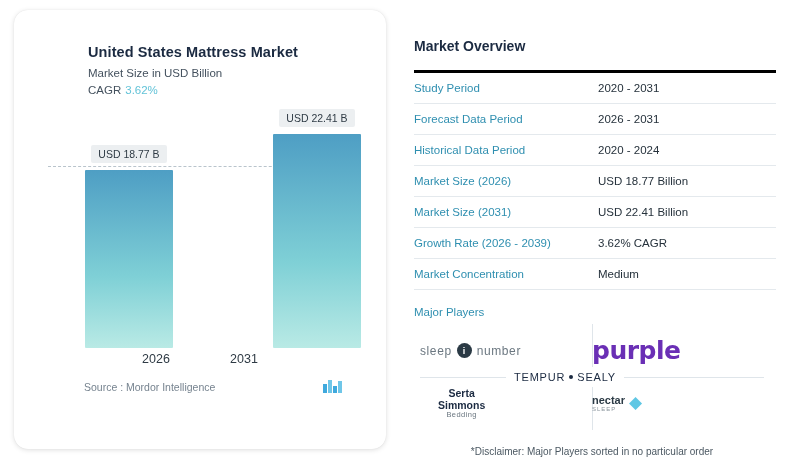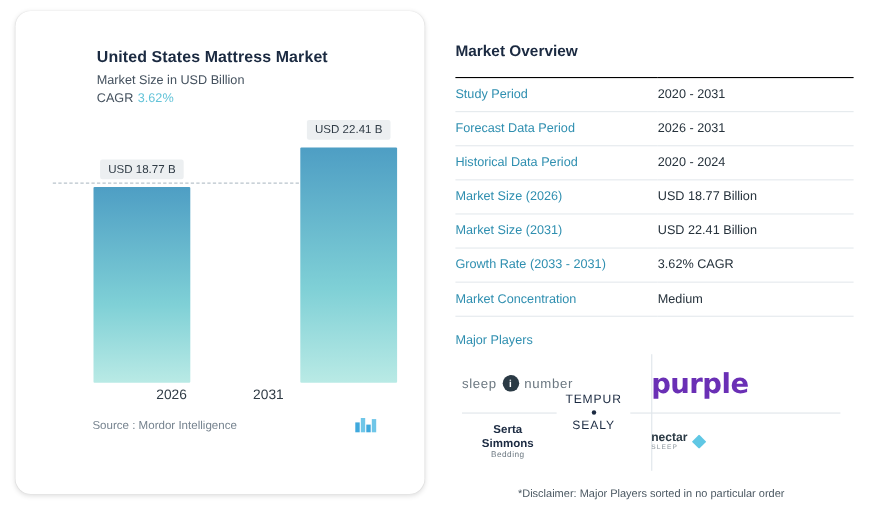--- a/index.html
+++ b/index.html
@@ -167,21 +167,21 @@
     width: 100%;
     border-collapse: collapse;
     table-layout: fixed;
   }
   table.facts td {
     padding: 9px 4px 9px 0;
     font-size: 11.5px;
     border-bottom: 1px solid #e4e9ed;
     vertical-align: middle;
   }
-  table.facts tr:first-child td { border-top: 1px solid #000000; margin-top: 36px; }
+  table.facts tr:first-child td { border-top: 3px solid #000000; margin-top: 36px; }
   td.k {
     width: 180px;
     color: #2f8fb0;
   }
   td.v {
     color: #26323c;
   }
 
   .players-title {
     font-size: 11.5px;
@@ -259,21 +259,20 @@
   .logo-serta .l1 { font-size: 10.5px; font-weight: bold; color:#1b2a41; }
   .logo-serta .l2 { font-size: 10.5px; font-weight: bold; color:#1b2a41; }
   .logo-serta .l3 { font-size: 7.5px; color:#6b7780; letter-spacing:0.4px; }
   .logo-tempur {
     font-size: 11px;
     color: #1b2a41;
     letter-spacing: 0.8px;
     display: flex;
     align-items: center;
     gap: 4px;
-    flex-direction: column;
   }
   .tempur-dot {
     width: 4px; height: 4px; border-radius: 50%; background: #1b2a41;
     display: inline-block;
   }
   .logo-nectar {
     display: flex;
     align-items: center;
     gap: 4px;
   }
@@ -355,21 +354,21 @@
         </tr>
         <tr>
           <td class="k">Market Size (2026)</td>
           <td class="v">USD 18.77 Billion</td>
         </tr>
         <tr>
           <td class="k">Market Size (2031)</td>
           <td class="v">USD 22.41 Billion</td>
         </tr>
         <tr>
-          <td class="k">Growth Rate (2033 - 2031)</td>
+          <td class="k">Growth Rate (2026 - 2039)</td>
           <td class="v">3.62% CAGR</td>
         </tr>
         <tr>
           <td class="k">Market Concentration</td>
           <td class="v">Medium</td>
         </tr>
       </tbody>
     </table>
 
     <div class="players-title">Major Players</div>

